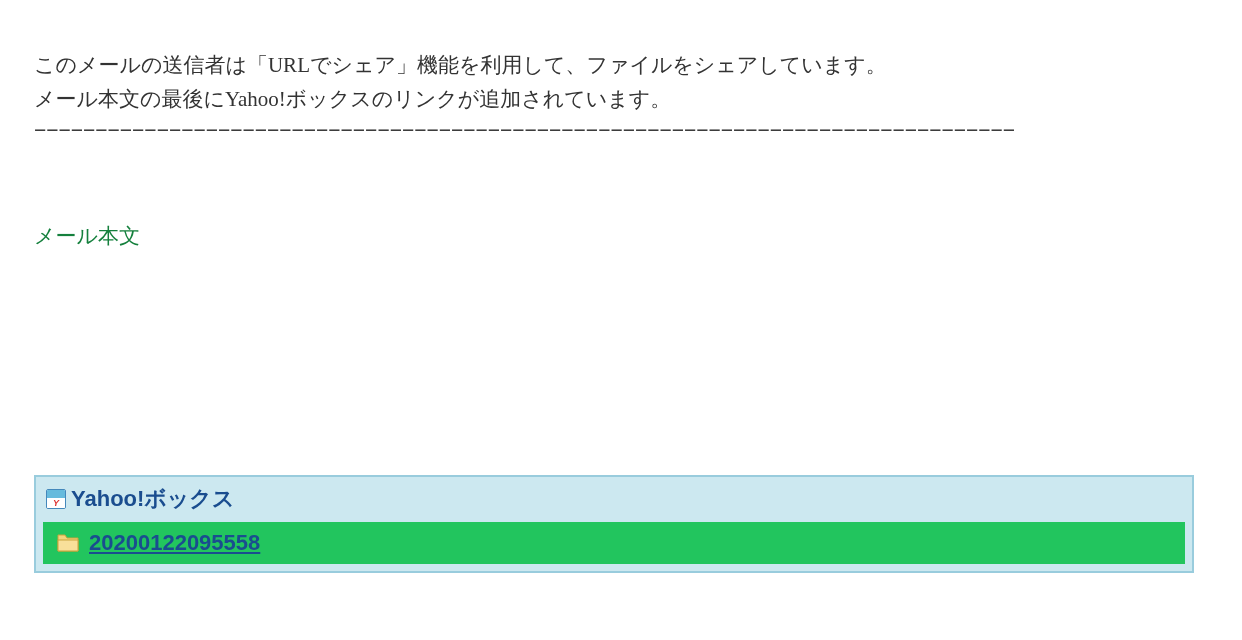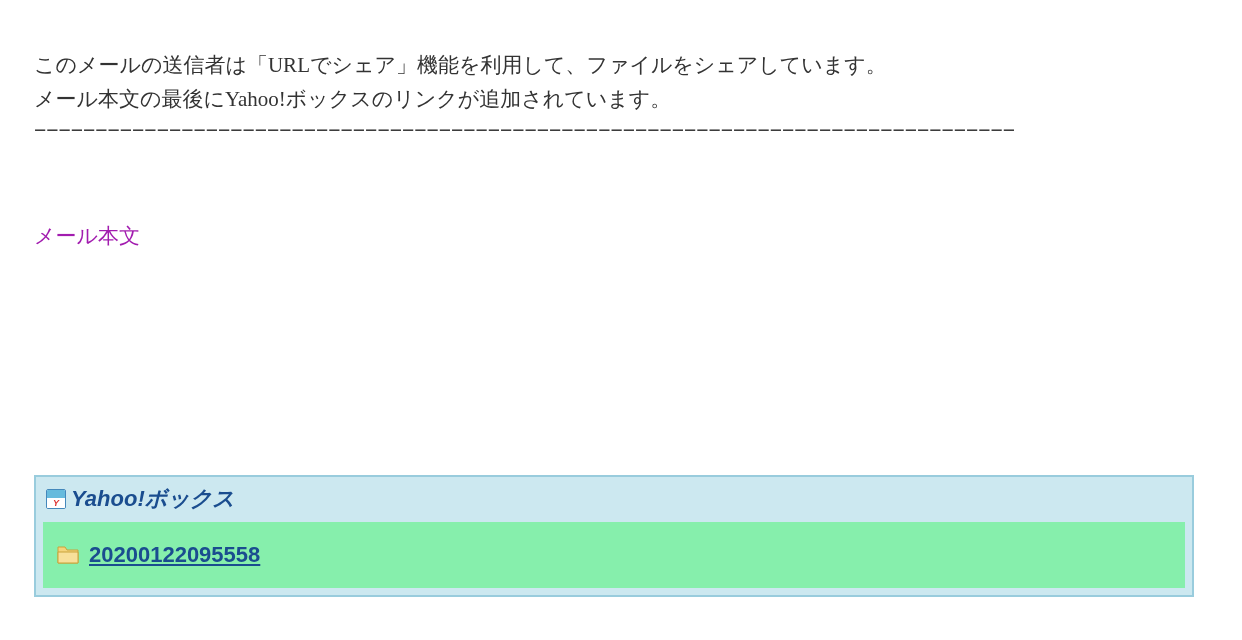--- a/index.html
+++ b/index.html
@@ -23,21 +23,21 @@
     }
     .divider-line {
       color: #333333;
       font-size: 21px;
       letter-spacing: 0;
       line-height: 1.2;
       white-space: nowrap;
       overflow: hidden;
     }
     .mail-body-label {
-      color: #a21caf;
+      color: #15803d;
       font-size: 21px;
       margin-top: 80px;
     }
     .yahoo-box-container {
       margin-top: 225px;
       border: 2px solid #99ccdd;
       background: #cce8f0;
       padding: 0;
       width: 1160px;
     }
@@ -72,26 +72,25 @@
       justify-content: center;
       color: #dd3333;
       font-size: 9px;
       font-weight: bold;
       font-style: italic;
     }
     .yahoo-box-title {
       color: #1a4d8f;
       font-size: 22px;
       font-weight: bold;
-      font-style: italic;
     }
     .yahoo-box-content {
-      background: #86efac;
+      background: #22c55e;
       margin: 0 7px 7px 7px;
-      padding: 20px 14px;
+      padding: 8px 14px;
       display: flex;
       align-items: center;
     }
     .folder-icon {
       width: 22px;
       height: 18px;
       margin-right: 10px;
       position: relative;
     }
     .folder-icon svg {

